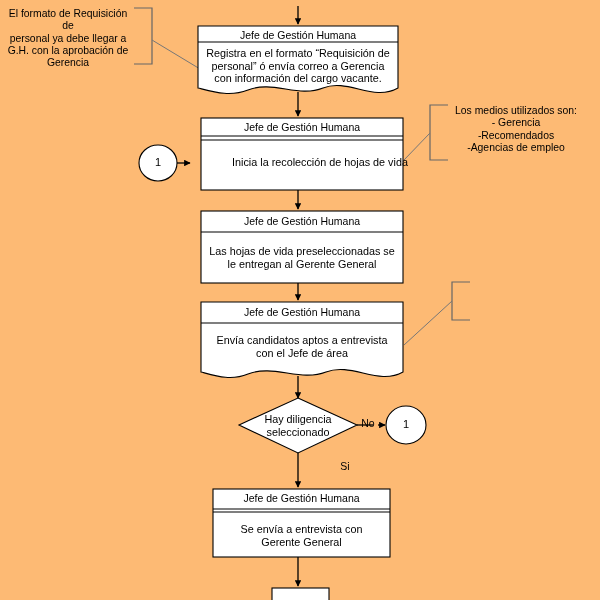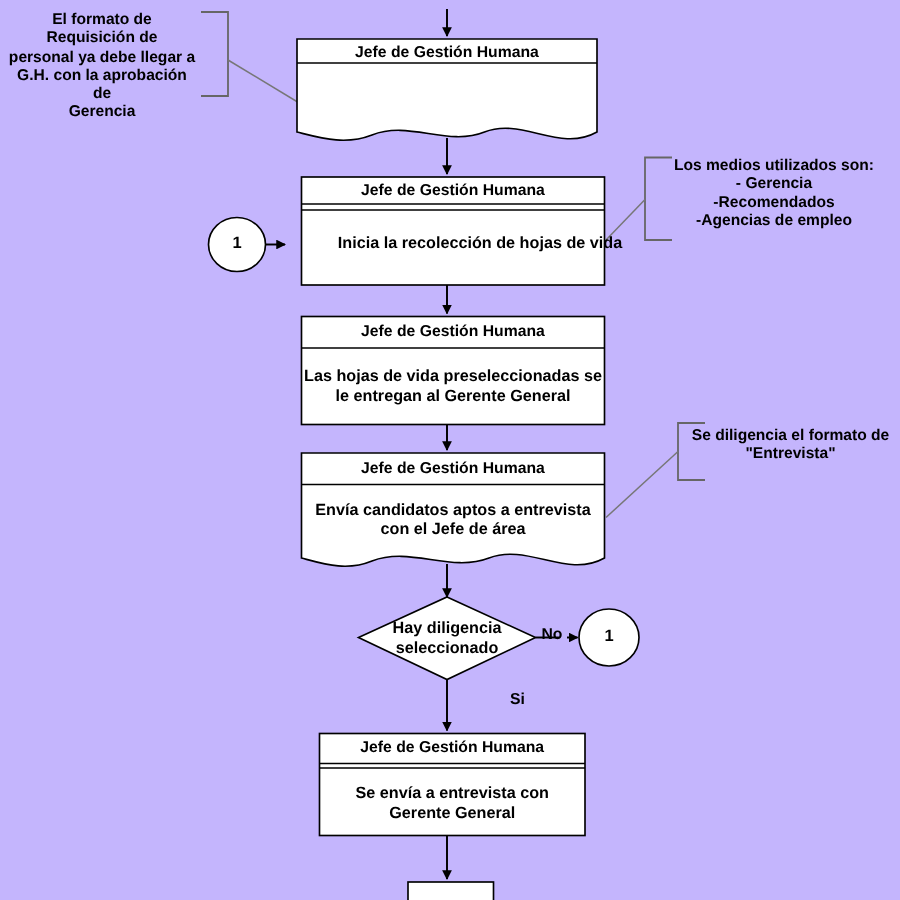--- a/index.html
+++ b/index.html
@@ -8,23 +8,22 @@
     background: #ffffff;
   }
   body {
     font-family: "Liberation Sans", sans-serif;
     -webkit-font-smoothing: antialiased;
   }
   #canvas {
     position: relative;
     width: 600px;
     height: 600px;
-    background: #c4b5fd;
+    background: #fdba74;
     overflow: hidden;
-    font-weight: bold;
   }
   #svg-layer {
     position: absolute;
     left: 0;
     top: 0;
     width: 600px;
     height: 600px;
   }
   .txt {
     position: absolute;
@@ -150,41 +149,42 @@
       <rect x="272" y="588" width="57" height="30" fill="#ffffff" stroke="#000000" stroke-width="1.1"></rect>
     </g>
   </svg>
 
   <div class="txt annot" style="left:4px; top:8px; width:128px;">El formato de Requisición de
 personal ya debe llegar a
 G.H. con la aprobación de
 Gerencia</div>
 
   <div class="txt node-header" style="left:198px; top:29px; width:200px;">Jefe de Gestión Humana</div>
+  <div class="txt node-body" style="left:198px; top:47px; width:200px;">Registra en el formato “Requisición de
+personal” ó envía correo a Gerencia
+con información del cargo vacante.</div>
 
   <div class="txt node-header" style="left:201px; top:121px; width:202px;">Jefe de Gestión Humana</div>
   <div class="txt node-body" style="left:201px; top:156px; width:202px;margin-left:18px;">Inicia la recolección de hojas de vida</div>
 
   <div class="txt conn-label" style="left:139px; top:156px; width:38px;">1</div>
 
   <div class="txt annot" style="left:436px; top:105px; width:160px;">Los medios utilizados son:
 - Gerencia
 -Recomendados
 -Agencias de empleo</div>
 
   <div class="txt node-header" style="left:201px; top:215px; width:202px;">Jefe de Gestión Humana</div>
   <div class="txt node-body" style="left:201px; top:245px; width:202px;">Las hojas de vida preseleccionadas se
 le entregan al Gerente General</div>
 
   <div class="txt node-header" style="left:201px; top:306px; width:202px;">Jefe de Gestión Humana</div>
   <div class="txt node-body" style="left:201px; top:334px; width:202px;">Envía candidatos aptos a entrevista
 con el Jefe de área</div>
 
-  <div class="txt annot" style="left:456px; top:285px; width:142px;">Se diligencia el formato de
-"Entrevista"</div>
 
   <div class="txt node-body" style="left:243px; top:413px; width:110px;">Hay diligencia
 seleccionado</div>
 
   <div class="txt edge-label" style="left:357px; top:417px; width:22px;">No</div>
 
   <div class="txt edge-label" style="left:286px; top:460px; width:24px;margin-left:47px;">Si</div>
 
   <div class="txt conn-label" style="left:387px; top:418px; width:38px;">1</div>
 

